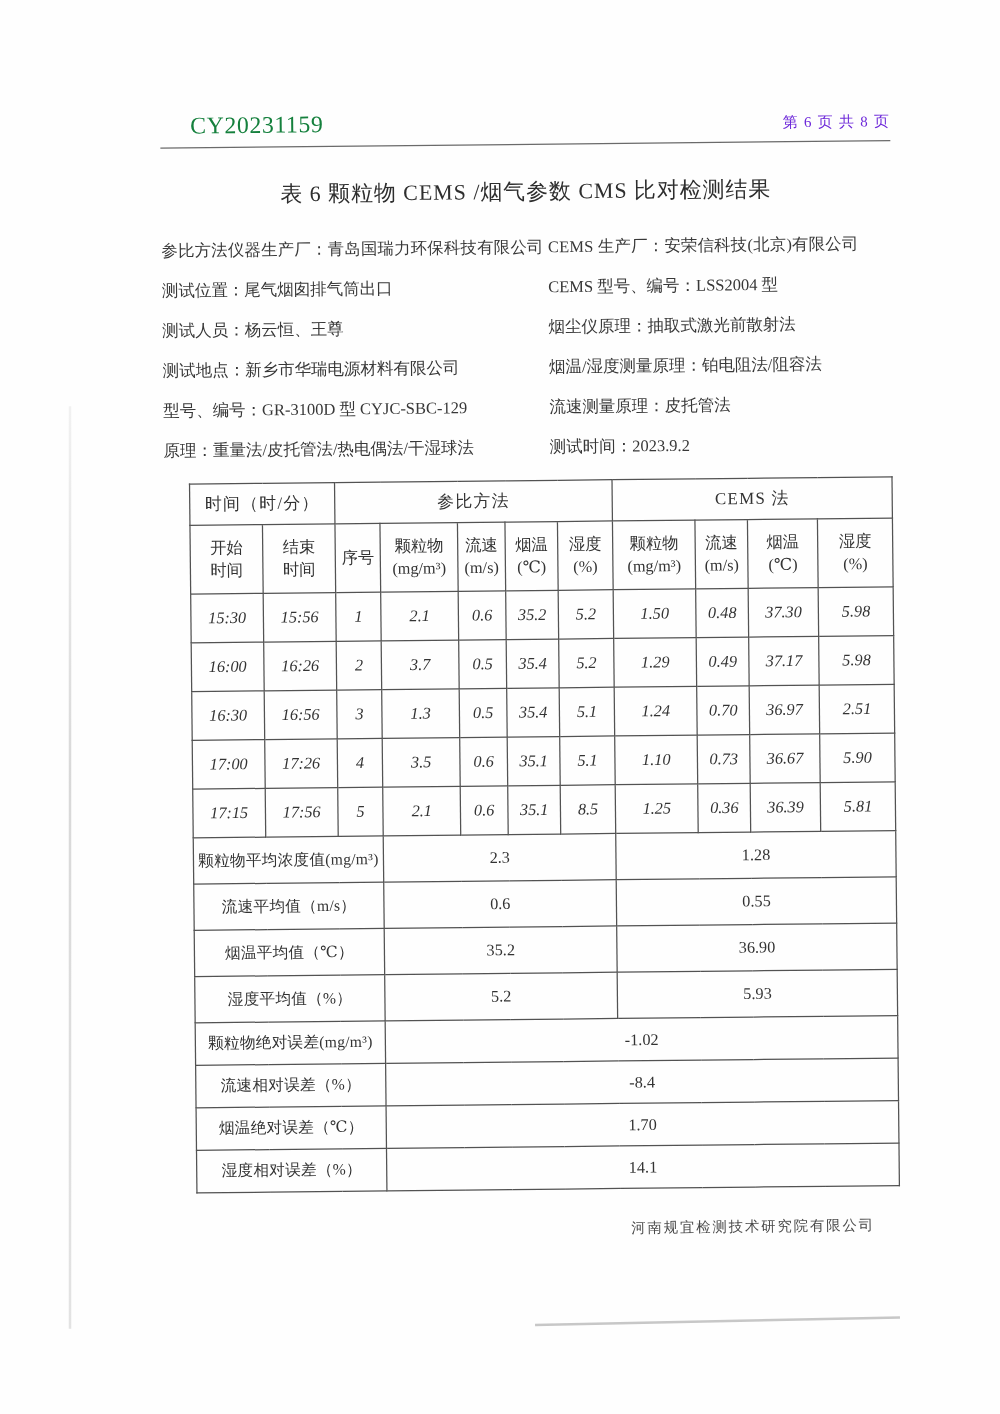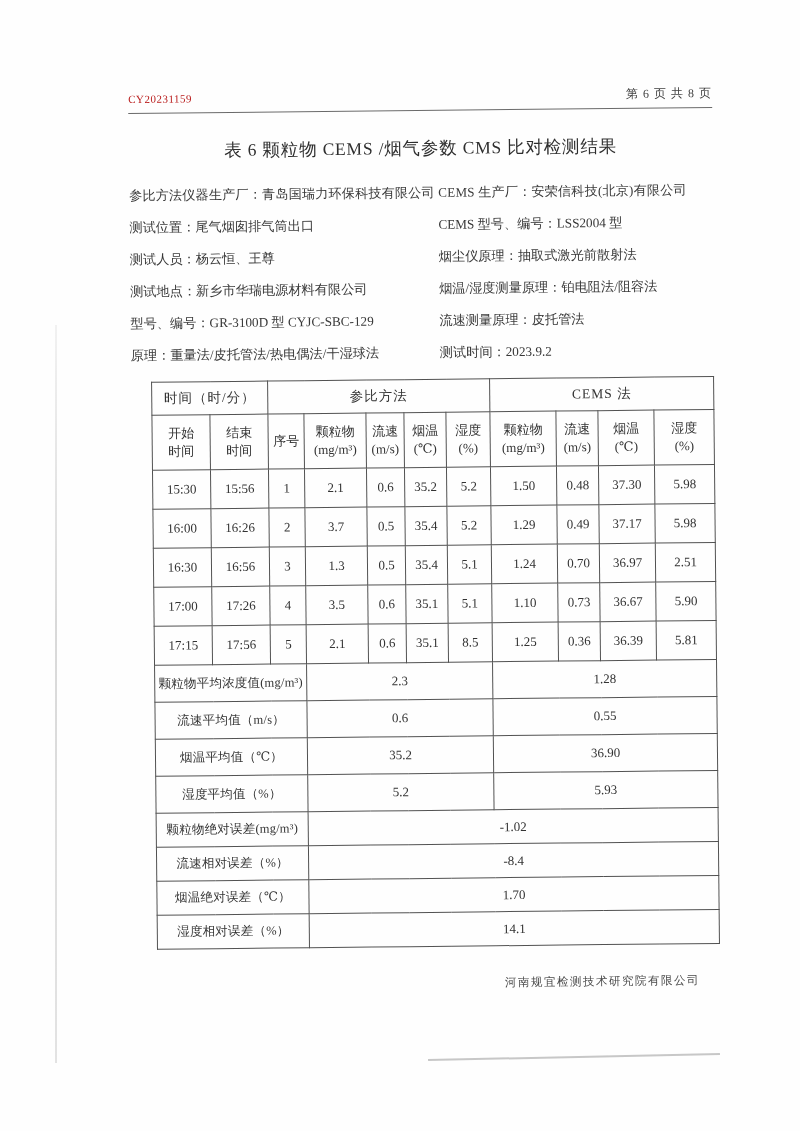--- a/index.html
+++ b/index.html
@@ -9,38 +9,38 @@
     font-family:"Liberation Serif","DejaVu Serif",serif;
     color:#383838;
   }
   
   .scan-edge-left{position:absolute;left:55px;top:325px;width:2px;height:738px;background:linear-gradient(#eee,#cfcfcf 40%,#dcdcdc);opacity:.8;}
   .scan-edge-bottom{position:absolute;left:428px;top:1056px;width:292px;height:1.5px;background:#b9b9b9;transform:rotate(-1.2deg);opacity:.8;}
 
   .doc{position:absolute;left:128px;top:88px;width:584px;transform:rotate(-0.6deg);transform-origin:50% 0;}
 
   .hdr{display:flex;justify-content:space-between;align-items:baseline;border-bottom:1px solid #6a6a6a;padding-bottom:5px;}
-  .doc-no{font-size:11px;letter-spacing:.5px;color:#b91c1c;}
-  .page-no{font-size:12px;color:#404040;letter-spacing:1px;}
+  .doc-no{font-size:19px;letter-spacing:.5px;color:#15803d;margin-left:24px;}
+  .page-no{font-size:12px;color:#6d28d9;letter-spacing:1px;}
 
   .title{margin-top:25px;text-align:center;font-size:17.5px;letter-spacing:.8px;color:#2e2e2e;font-weight:500;}
 
   .meta1{margin-top:24px;font-size:13.1px;letter-spacing:.2px;white-space:nowrap;}
   .meta-row{display:flex;margin-top:14px;font-size:13.2px;}
   .m-left{width:309px;flex:0 0 309px;white-space:nowrap;}
   .m-right{flex:1;white-space:nowrap;}
 
   table.cmp{
     margin:17px 0 0 20px;border-collapse:collapse;table-layout:fixed;width:562px;
     font-size:13px;color:#333;
   }
   .cmp th,.cmp td{border:1px solid #525252;text-align:center;vertical-align:middle;font-weight:normal;padding:0 1px;}
   tr.gh th{height:32px;font-size:13.5px;letter-spacing:1px;}
   tr.ch th{height:54px;font-size:13px;white-space:pre-line;line-height:1.35;}
-  tr.data td{height:38px;}
+  tr.data td{height:38px;font-style:italic;}
   tr.avg td{height:36px;}
   tr.err td{height:33px;}
   td.lbl{font-size:12.5px;white-space:nowrap;letter-spacing:.2px;}
 
   .footer{position:absolute;left:505px;top:974px;font-size:11.5px;color:#4a4a4a;letter-spacing:1.5px;transform:rotate(-0.7deg);white-space:nowrap;}
 </style>
 </head>
 <body>
 
 <div class="page">

